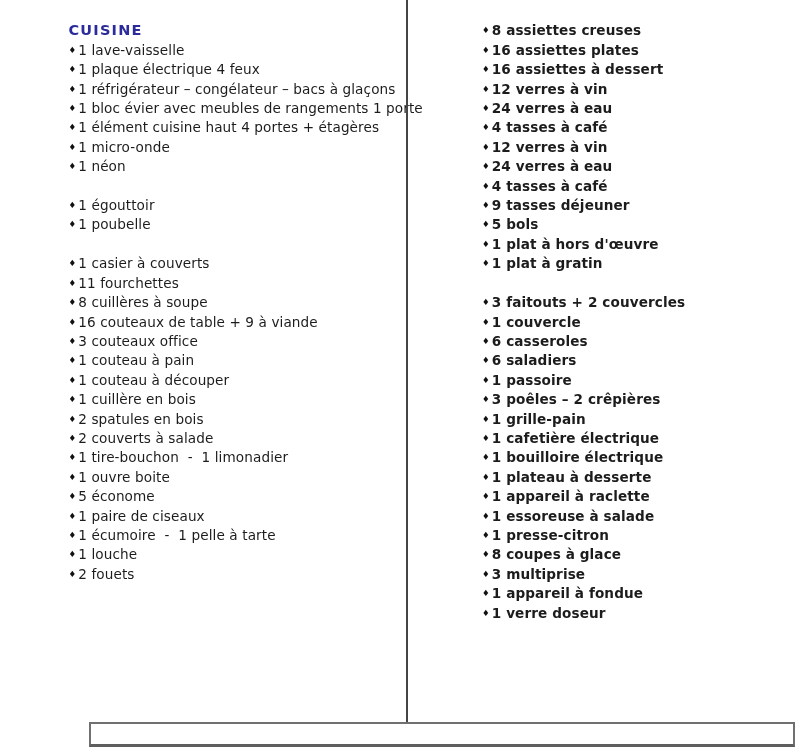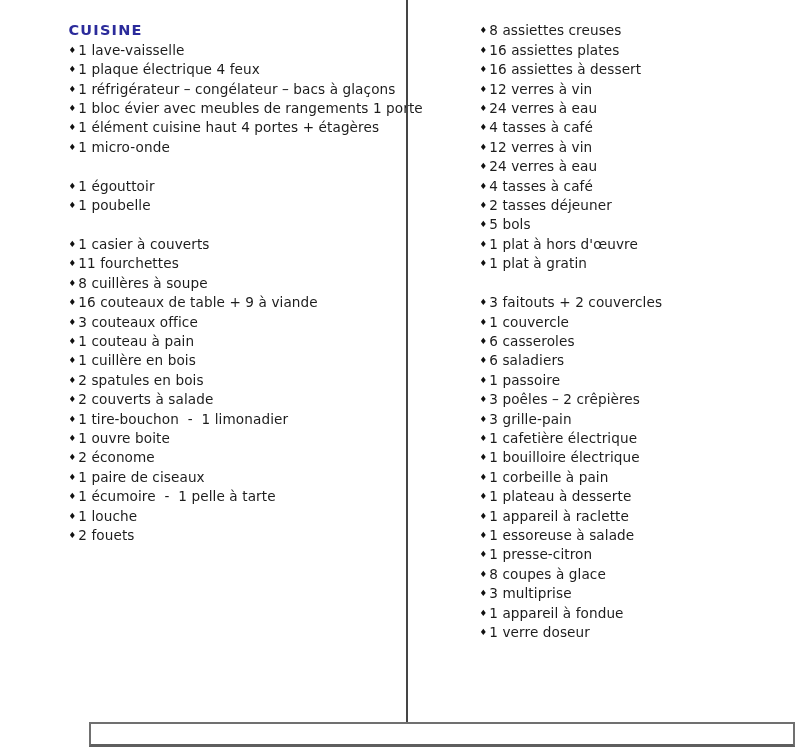--- a/index.html
+++ b/index.html
@@ -11,21 +11,21 @@
   }
   html,body{margin:0;padding:0;}
   body{
     width:800px;height:751px;position:relative;overflow:hidden;
     background:var(--background);
     font-family:"DejaVu Sans", sans-serif;
     color:var(--text_color);
   }
   .col{position:absolute;top:2px;}
   .col-left{left:42px;width:362px;}
-  .col-right{left:453px;width:340px;}
+  .col-right{left:453px;width:340px;font-weight:bold;}
   .row{
     height:19.42px;line-height:19.42px;
     font-size:13.6px;white-space:pre;
     letter-spacing:0.1px;
   }
   .row .bullet{
     font-size:8.5px;margin-right:2px;position:relative;top:-2px;color:#111;
   }
   .row.heading .label{
     font-weight:bold;color:var(--heading_color);
@@ -62,20 +62,23 @@
     </div>
     <div class="row item">
       <span class="bullet">♦</span><span class="label">1 bloc évier avec meubles de rangements 1 porte</span>
     </div>
     <div class="row item">
       <span class="bullet">♦</span><span class="label">1 élément cuisine haut 4 portes + étagères</span>
     </div>
     <div class="row item">
       <span class="bullet">♦</span><span class="label">1 micro-onde</span>
     </div>
+    <div class="row item">
+      <span class="bullet">♦</span><span class="label">1 néon</span>
+    </div>
     <div class="row blank">
       <span class="label"></span>
     </div>
     <div class="row item">
       <span class="bullet">♦</span><span class="label">1 égouttoir</span>
     </div>
     <div class="row item">
       <span class="bullet">♦</span><span class="label">1 poubelle</span>
     </div>
     <div class="row blank">
@@ -93,36 +96,39 @@
     <div class="row item">
       <span class="bullet">♦</span><span class="label">16 couteaux de table + 9 à viande</span>
     </div>
     <div class="row item">
       <span class="bullet">♦</span><span class="label">3 couteaux office</span>
     </div>
     <div class="row item">
       <span class="bullet">♦</span><span class="label">1 couteau à pain</span>
     </div>
     <div class="row item">
+      <span class="bullet">♦</span><span class="label">1 couteau à découper</span>
+    </div>
+    <div class="row item">
       <span class="bullet">♦</span><span class="label">1 cuillère en bois</span>
     </div>
     <div class="row item">
       <span class="bullet">♦</span><span class="label">2 spatules en bois</span>
     </div>
     <div class="row item">
       <span class="bullet">♦</span><span class="label">2 couverts à salade</span>
     </div>
     <div class="row item">
       <span class="bullet">♦</span><span class="label">1 tire-bouchon  -  1 limonadier</span>
     </div>
     <div class="row item">
       <span class="bullet">♦</span><span class="label">1 ouvre boite</span>
     </div>
     <div class="row item">
-      <span class="bullet">♦</span><span class="label">2 économe</span>
+      <span class="bullet">♦</span><span class="label">5 économe</span>
     </div>
     <div class="row item">
       <span class="bullet">♦</span><span class="label">1 paire de ciseaux</span>
     </div>
     <div class="row item">
       <span class="bullet">♦</span><span class="label">1 écumoire  -  1 pelle à tarte</span>
     </div>
     <div class="row item">
       <span class="bullet">♦</span><span class="label">1 louche</span>
     </div>
@@ -154,21 +160,21 @@
     <div class="row item">
       <span class="bullet">♦</span><span class="label">12 verres à vin</span>
     </div>
     <div class="row item">
       <span class="bullet">♦</span><span class="label">24 verres à eau</span>
     </div>
     <div class="row item">
       <span class="bullet">♦</span><span class="label">4 tasses à café</span>
     </div>
     <div class="row item">
-      <span class="bullet">♦</span><span class="label">2 tasses déjeuner</span>
+      <span class="bullet">♦</span><span class="label">9 tasses déjeuner</span>
     </div>
     <div class="row item">
       <span class="bullet">♦</span><span class="label">5 bols</span>
     </div>
     <div class="row item">
       <span class="bullet">♦</span><span class="label">1 plat à hors d'œuvre</span>
     </div>
     <div class="row item">
       <span class="bullet">♦</span><span class="label">1 plat à gratin</span>
     </div>
@@ -187,30 +193,27 @@
     <div class="row item">
       <span class="bullet">♦</span><span class="label">6 saladiers</span>
     </div>
     <div class="row item">
       <span class="bullet">♦</span><span class="label">1 passoire</span>
     </div>
     <div class="row item">
       <span class="bullet">♦</span><span class="label">3 poêles – 2 crêpières</span>
     </div>
     <div class="row item">
-      <span class="bullet">♦</span><span class="label">3 grille-pain</span>
+      <span class="bullet">♦</span><span class="label">1 grille-pain</span>
     </div>
     <div class="row item">
       <span class="bullet">♦</span><span class="label">1 cafetière électrique</span>
     </div>
     <div class="row item">
       <span class="bullet">♦</span><span class="label">1 bouilloire électrique</span>
-    </div>
-    <div class="row item">
-      <span class="bullet">♦</span><span class="label">1 corbeille à pain</span>
     </div>
     <div class="row item">
       <span class="bullet">♦</span><span class="label">1 plateau à desserte</span>
     </div>
     <div class="row item">
       <span class="bullet">♦</span><span class="label">1 appareil à raclette</span>
     </div>
     <div class="row item">
       <span class="bullet">♦</span><span class="label">1 essoreuse à salade</span>
     </div>

